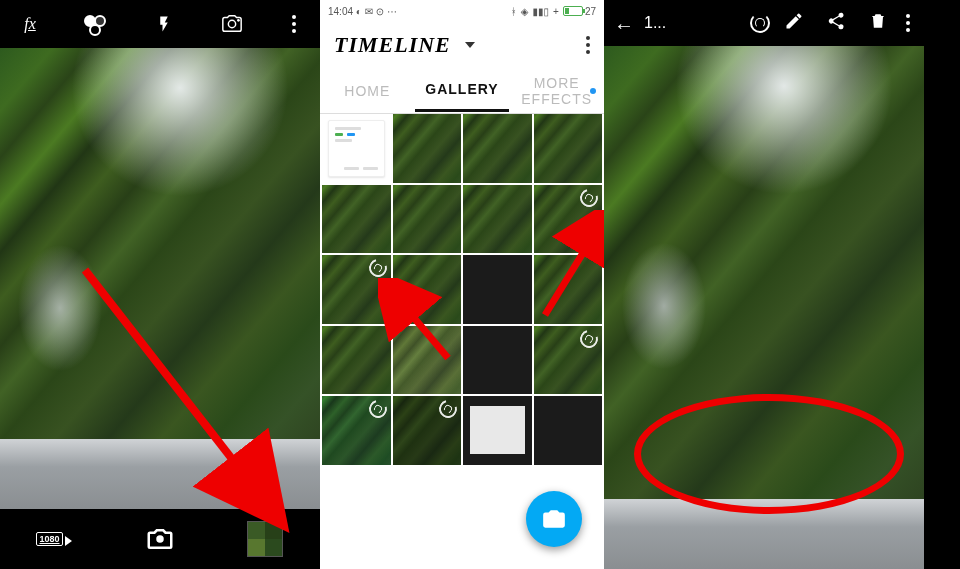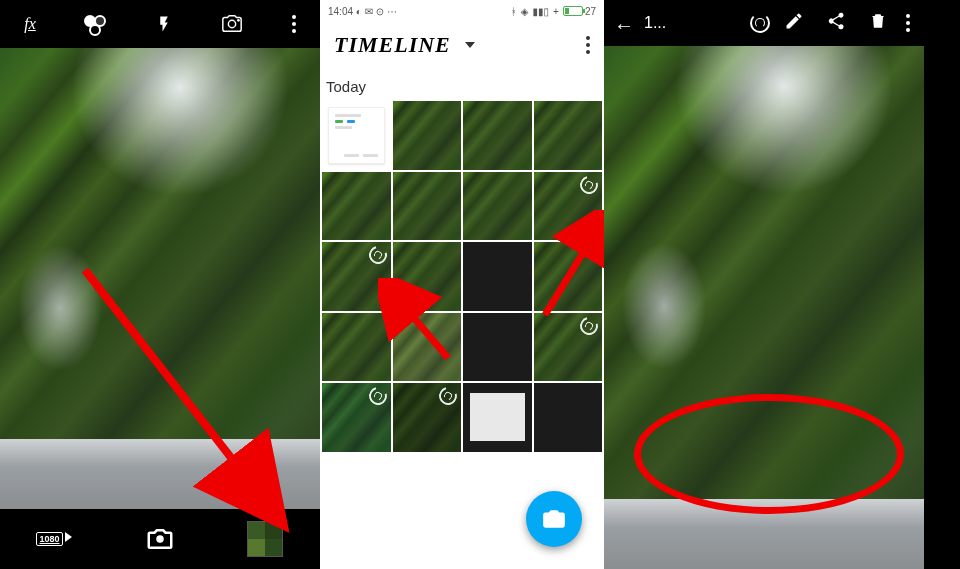--- a/index.html
+++ b/index.html
@@ -28,21 +28,21 @@
     .fx-icon{font:italic 16px Georgia;color:#fff}
     .circles-icon{position:relative;width:22px;height:18px}
     .circles-icon span{position:absolute;width:12px;height:12px;border:2px solid #fff;border-radius:50%}
     .circles-icon span:nth-child(1){top:0;left:0;background:#fff}
     .circles-icon span:nth-child(2){top:0;right:0;background:#333}
     .circles-icon span:nth-child(3){bottom:-3px;left:5px;background:#000}
     .flash-icon svg{width:18px;height:18px;fill:#fff}
     .cam-flip svg{width:22px;height:22px;fill:#fff}
     .kebab{display:flex;flex-direction:column;gap:3px}
     .kebab span{width:4px;height:4px;background:#fff;border-radius:50%}
-    .res-badge{display:flex;align-items:flex-start;gap:2px}
+    .res-badge{display:flex;align-items:flex-end;gap:2px}
     .res-badge .box{font:bold 9px Arial;color:#fff;border:1.5px solid #fff;border-radius:2px;padding:1px 2px}
     .res-badge .play{width:0;height:0;border-top:5px solid transparent;border-bottom:5px solid transparent;border-left:7px solid #fff}
     .shutter svg{width:30px;height:30px;fill:#fff}
     .thumb-prev{width:36px;height:36px;border:1px solid #555;display:grid;grid-template-columns:1fr 1fr;grid-template-rows:1fr 1fr}
     .thumb-prev span{background:#3a5a25}
     .thumb-prev span:nth-child(2){background:#274018}
     .thumb-prev span:nth-child(3){background:#58772f}
     .thumb-prev span:nth-child(4){background:#2b4a1e}
     .left-photo{position:absolute;top:48px;left:0;right:0;bottom:60px}
     .arrow-l{position:absolute;z-index:6;pointer-events:none}
@@ -177,21 +177,25 @@
     <div class="mid-title">
         <span>TIMELINE</span>
         <span class="chev"></span>
       </div>
     <div class="kebab dark">
         <span></span>
         <span></span>
         <span></span>
       </div>
   </div>
-  <div class="section-header">Today</div>
+  <div class="tabs">
+    <div class="tab">HOME</div>
+    <div class="tab active">GALLERY</div>
+    <div class="tab"><span>MORE EFFECTS</span><span class="dot"></span></div>
+  </div>
   <div class="grid">
     <div class="cell card">
         <div class="card-inner">
           <div class="line" style="width:60%"></div>
           <div class="row">
             <span class="chip"></span>
             <span class="chip" style="background:#2196f3"></span>
           </div>
           <div class="line" style="width:40%"></div>
           <div style="flex:1"></div>

